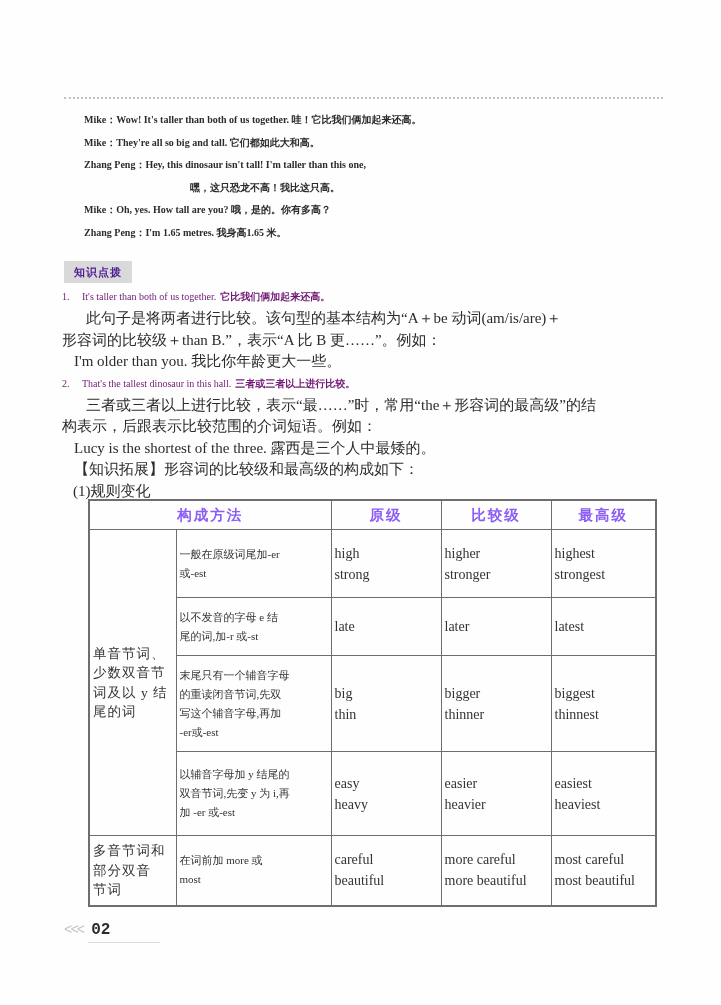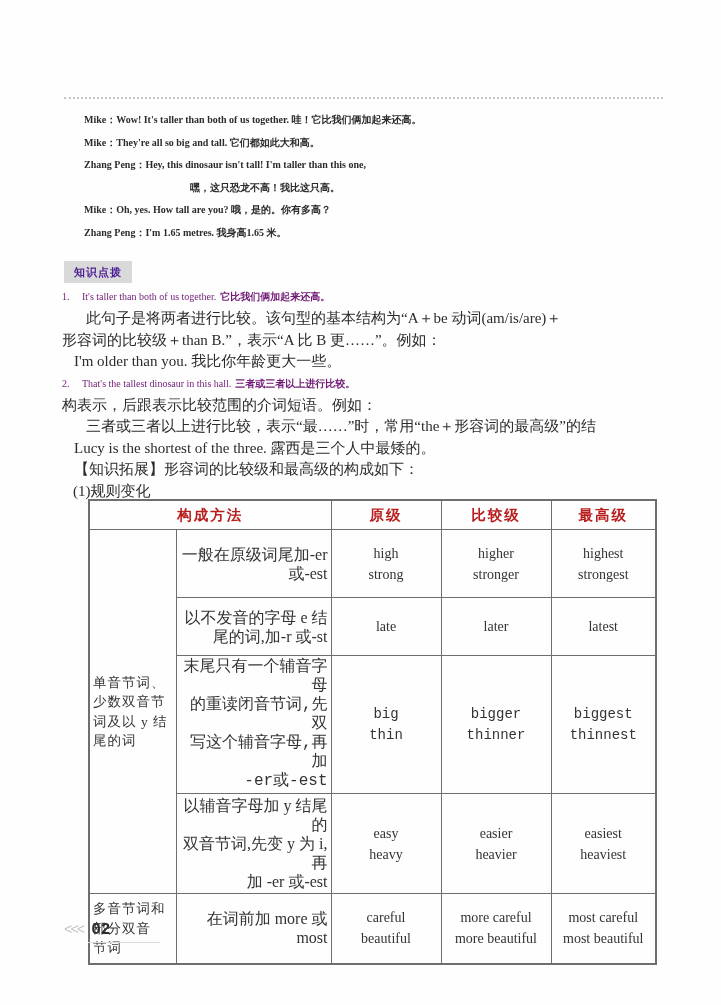--- a/index.html
+++ b/index.html
@@ -49,28 +49,28 @@
   }
   .grammar td,.grammar th{
     border:1px solid #6e6e6e;
     vertical-align:middle;
     padding:2px 3px;
     background:transparent;
   }
   .grammar{border:2px solid #6e6e6e;}
   .grammar th{
     font-family:"Liberation Sans","DejaVu Sans",sans-serif;
-    font-weight:bold;font-size:14.5px;height:24px;letter-spacing:2px;color:#b91c1c;
+    font-weight:bold;font-size:14.5px;height:24px;letter-spacing:2px;color:#8b5cf6;
   }
   .grp-cell{font-size:13.5px;line-height:19.5px;letter-spacing:1px;padding-left:5px;}
-  .method-cell{font-size:16px;line-height:19px;padding-left:5px;text-align:right;}
-  .word-cell{font-size:14px;line-height:21px;text-align:center;}
+  .method-cell{font-size:11px;line-height:19px;padding-left:5px;}
+  .word-cell{font-size:14px;line-height:21px;}
   .grammar tbody tr:nth-child(1){height:68px;}
   .grammar tbody tr:nth-child(2){height:58px;}
-  .grammar tbody tr:nth-child(3){height:96px;font-family:Liberation Mono, monospace;}
+  .grammar tbody tr:nth-child(3){height:96px;}
   .grammar tbody tr:nth-child(4){height:84px;}
   .grammar tbody tr:nth-child(5){height:70px;}
   
   .footer{position:absolute;left:64px;top:921px;font-family:Liberation Mono, monospace;}
   .arrows{color:#c4c4c4;font-size:14px;letter-spacing:-2px;margin-right:8px;}
   .pagenum{color:#2b2b2b;font-weight:bold;font-size:16px;}
   .pg-underline{width:72px;height:1px;background:#dcdcdc;margin-left:24px;margin-top:3px;}
 </style>
 </head>
 <body>
@@ -94,22 +94,22 @@
 
   <div class="points" id="points">
       <div class="point">
         <div class="headline"><span class="pt-num">1.</span><span class="pt-en">It's taller than both of us together.</span><span class="pt-zh">它比我们俩加起来还高。</span></div>
         <div class="bline first">此句子是将两者进行比较。该句型的基本结构为“A＋be 动词(am/is/are)＋</div>
         <div class="bline flush">形容词的比较级＋than B.”，表示“A 比 B 更……”。例如：</div>
         <div class="bline example">I'm older than you. 我比你年龄更大一些。</div>
       </div>
       <div class="point">
         <div class="headline"><span class="pt-num">2.</span><span class="pt-en">That's the tallest dinosaur in this hall.</span><span class="pt-zh">三者或三者以上进行比较。</span></div>
+        <div class="bline first">三者或三者以上进行比较，表示“最……”时，常用“the＋形容词的最高级”的结</div>
         <div class="bline flush">构表示，后跟表示比较范围的介词短语。例如：</div>
-        <div class="bline first">三者或三者以上进行比较，表示“最……”时，常用“the＋形容词的最高级”的结</div>
         <div class="bline example">Lucy is the shortest of the three. 露西是三个人中最矮的。</div>
         <div class="bline example">【知识拓展】形容词的比较级和最高级的构成如下：</div>
         <div class="bline flush2">(1)规则变化</div>
       </div>
     </div>
 
   <table class="grammar">
     <colgroup>
       <col style="width:87px">
         <col style="width:155px">

